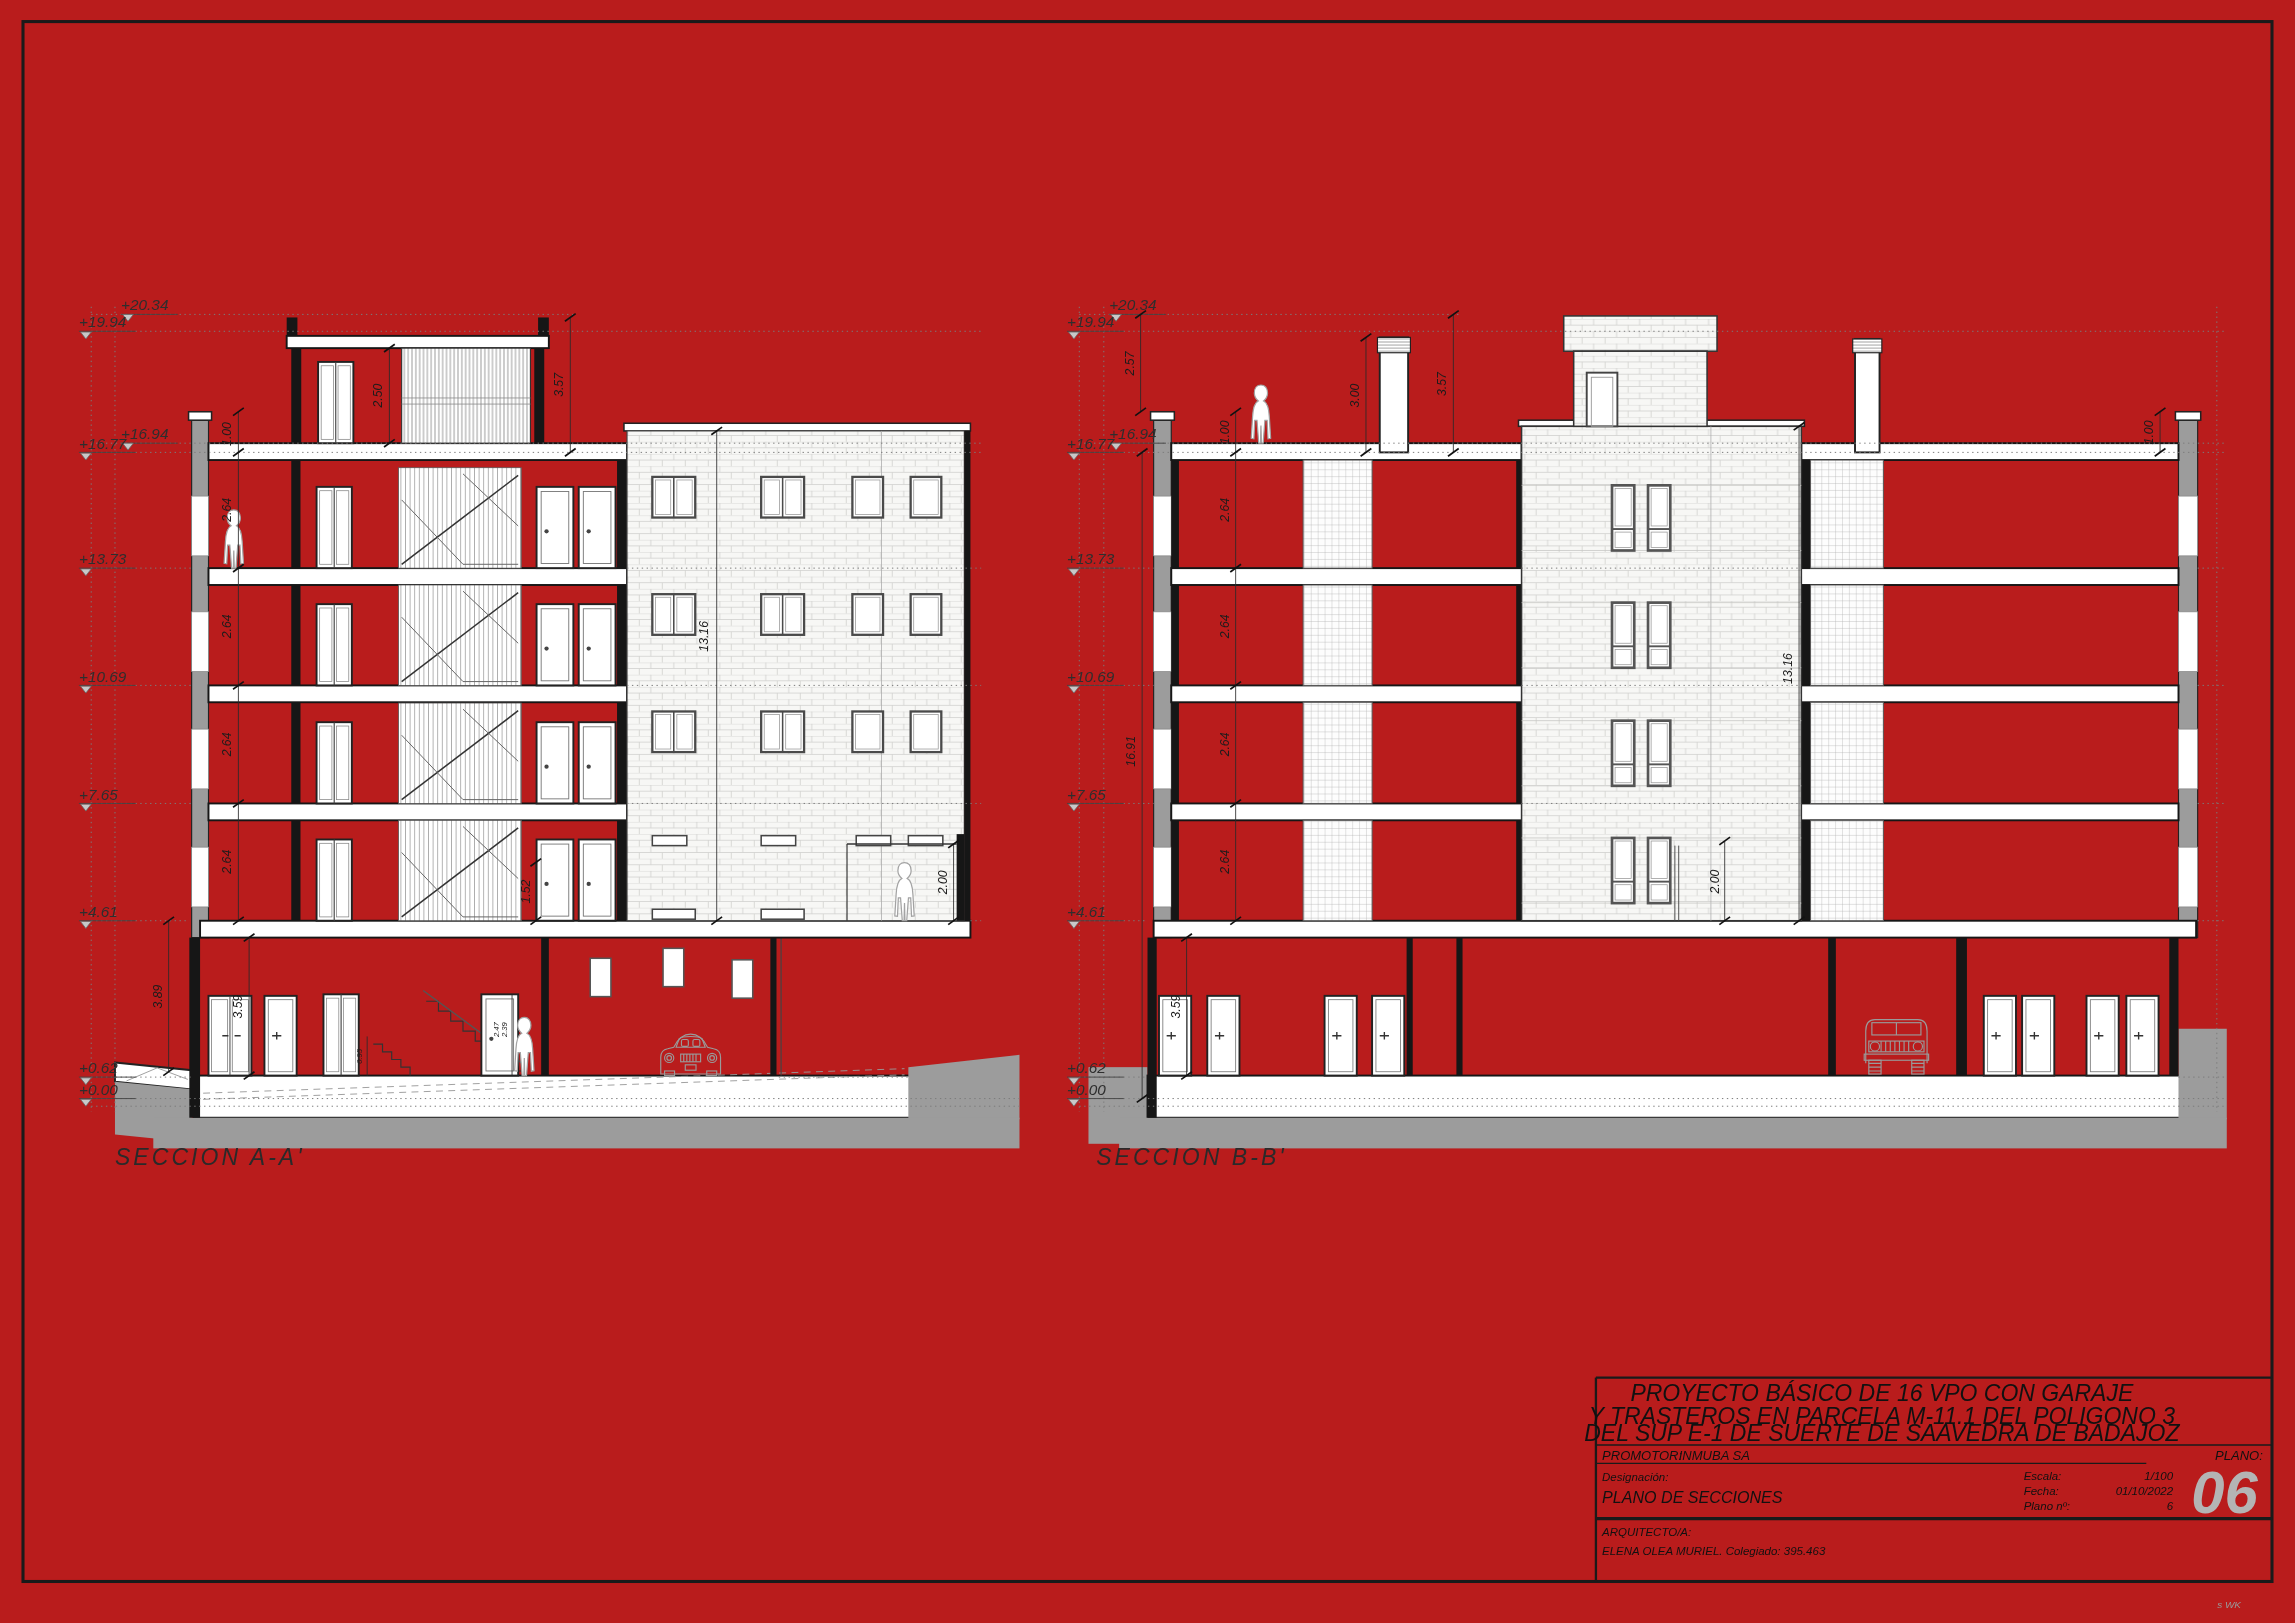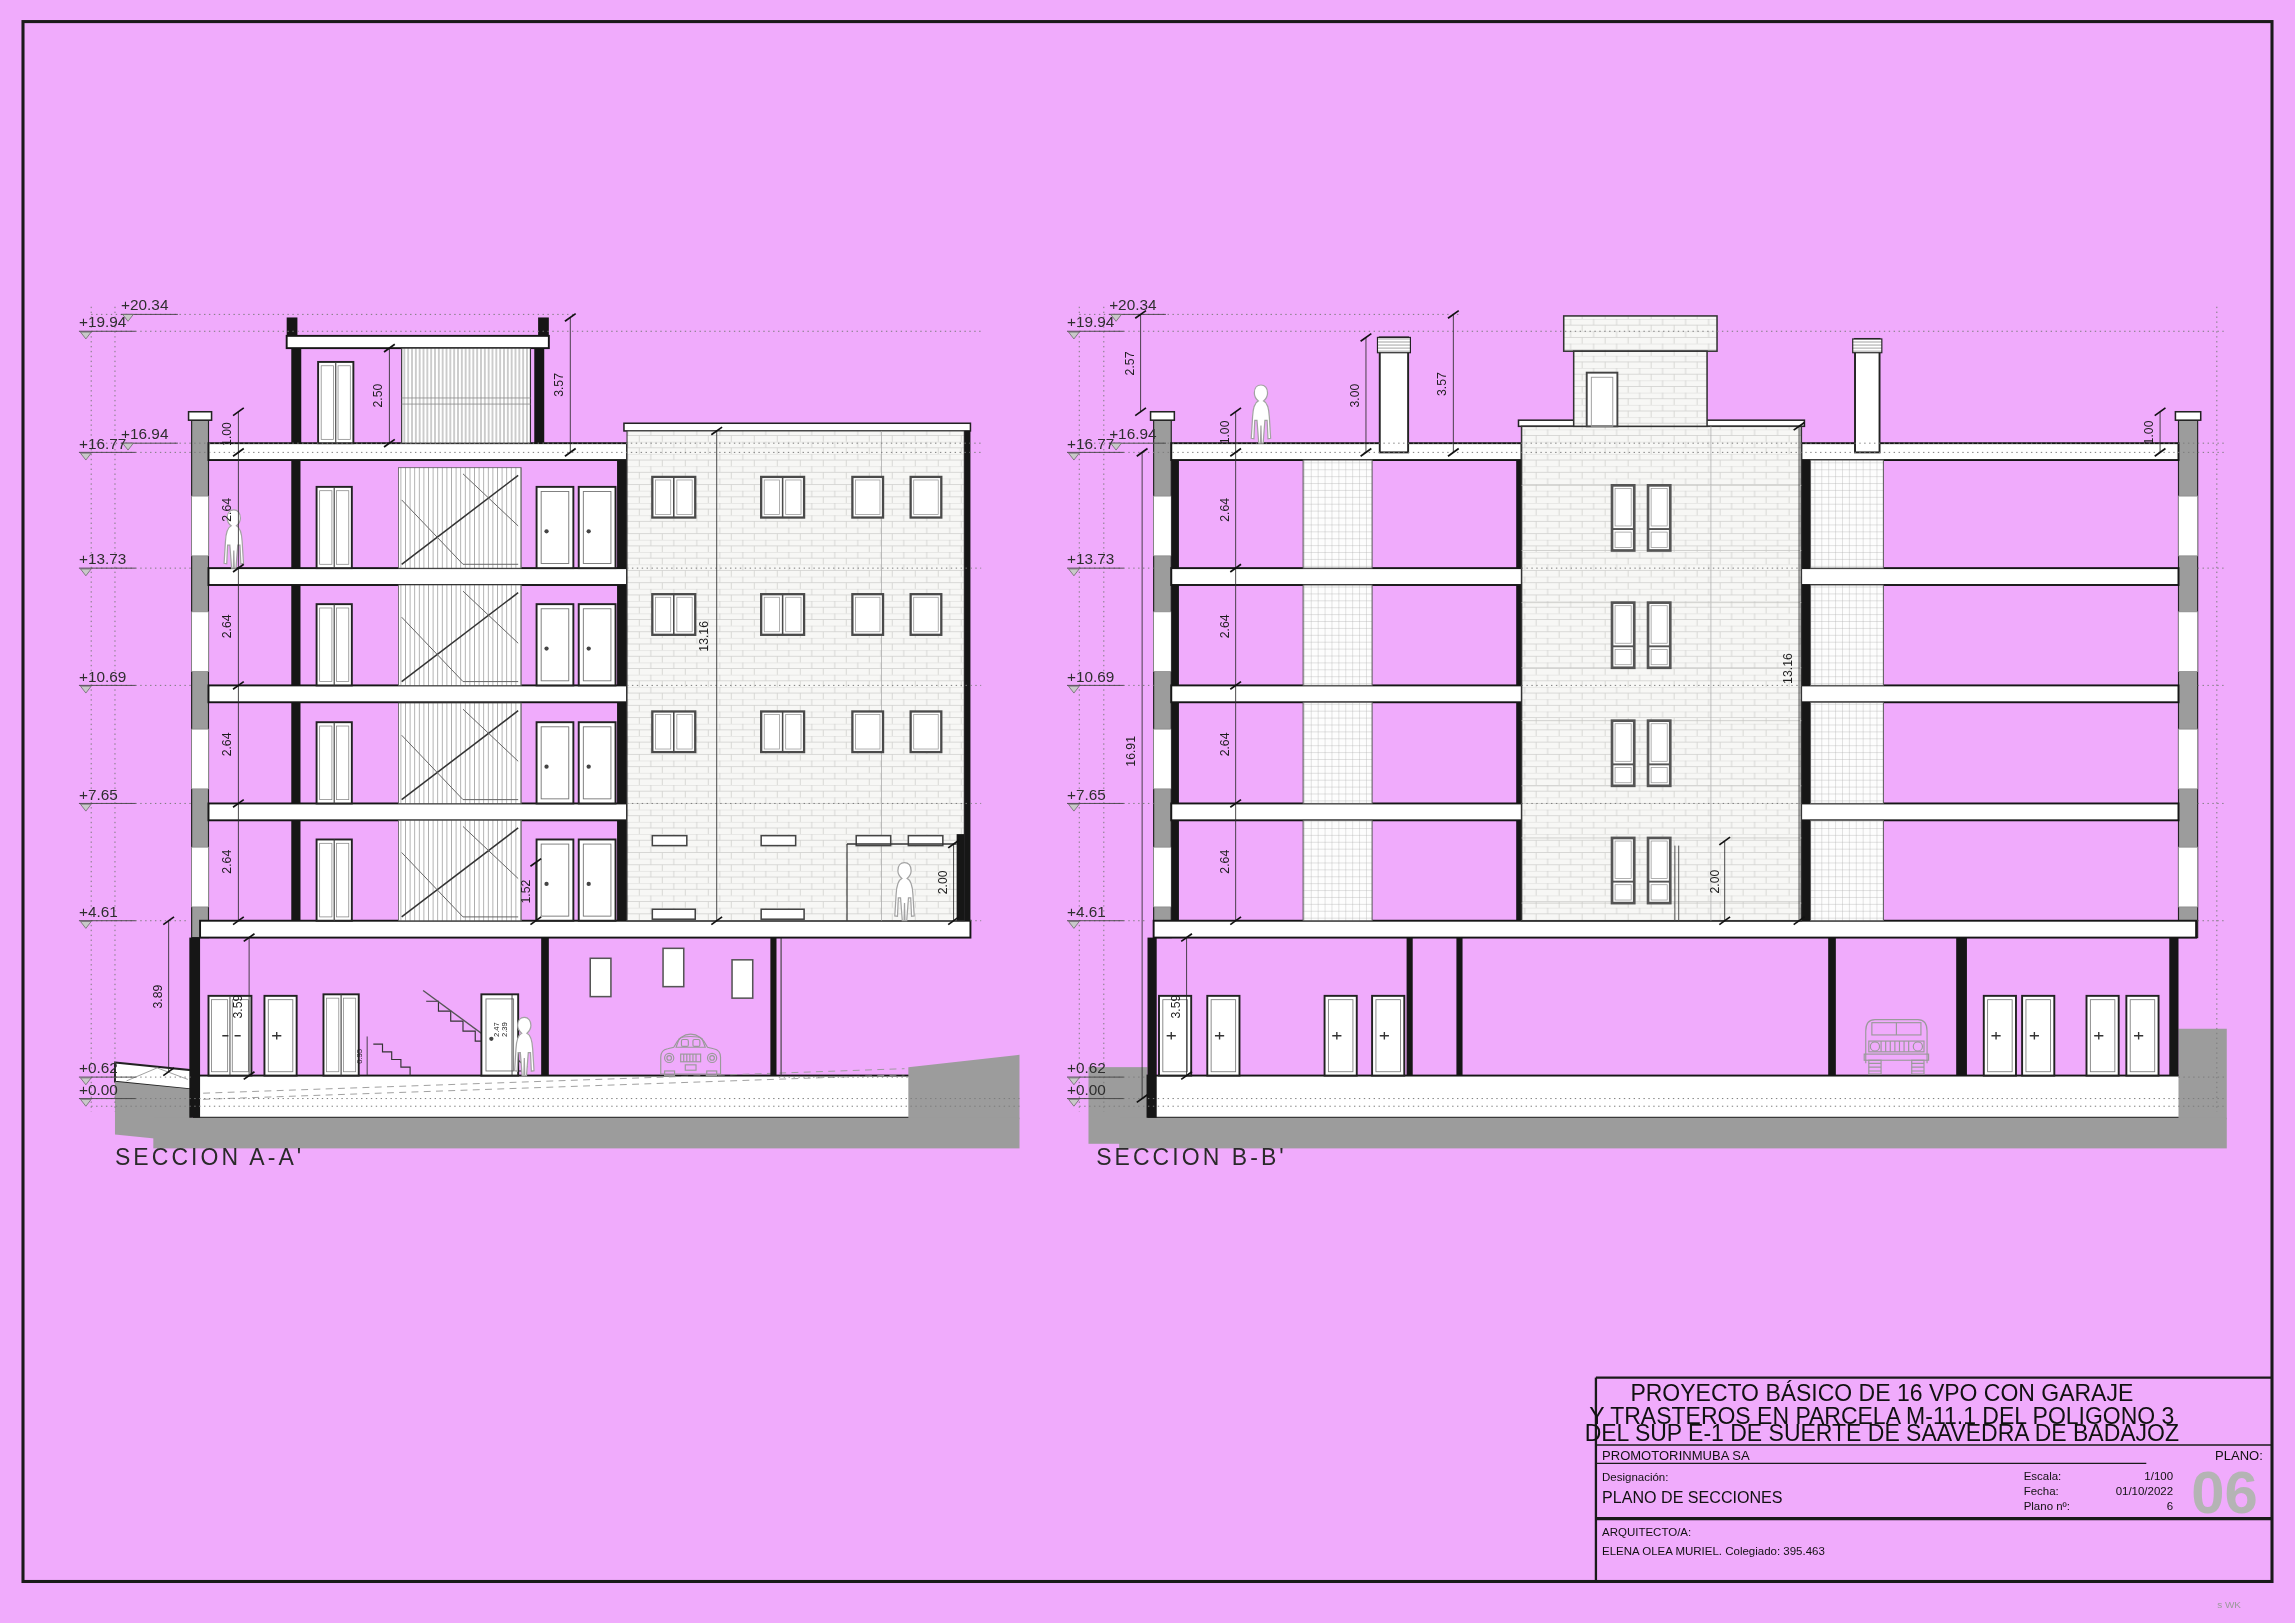--- a/index.html
+++ b/index.html
@@ -1,16 +1,16 @@
 <!DOCTYPE html>
 <html style="font-size:12.3px"><head>
 <meta charset="utf-8">
 <style>
   html,body{margin:0;padding:0;background:#e8e8e8;}
-  .sheet{position:relative;width:2295px;height:1623px;background:#f0abfc;font-family:"Liberation Sans",sans-serif;overflow:hidden;}
+  .sheet{position:relative;width:2295px;height:1623px;background:#b91c1c;font-family:"Liberation Sans",sans-serif;overflow:hidden;font-style:italic;}
   svg{position:absolute;left:0;top:0;}
   text{font-family:"Liberation Sans",sans-serif;}
   .lvl{font-size:20px;fill:#2e2e2e;}
   .dimt{font-size:16px;fill:#1c1c1c;}
   .dimts{font-size:10px;fill:#1c1c1c;}
   .dot{stroke:#7b7b7b;stroke-width:1.3;stroke-dasharray:1.8 4.6;fill:none;}
   .dim{stroke:#2a2a2a;stroke-width:1.1;fill:none;}
   .slab{fill:#ffffff;stroke:#161616;stroke-width:2.5;}
   .cut{fill:#161616;}
   .gray{fill:#9c9c9c;}

